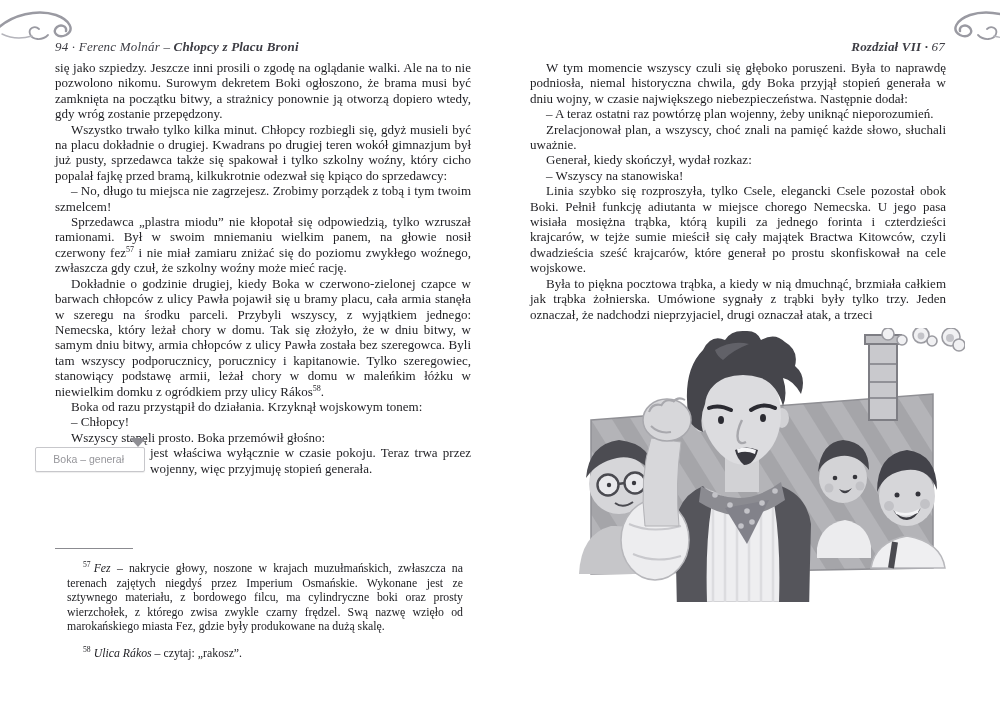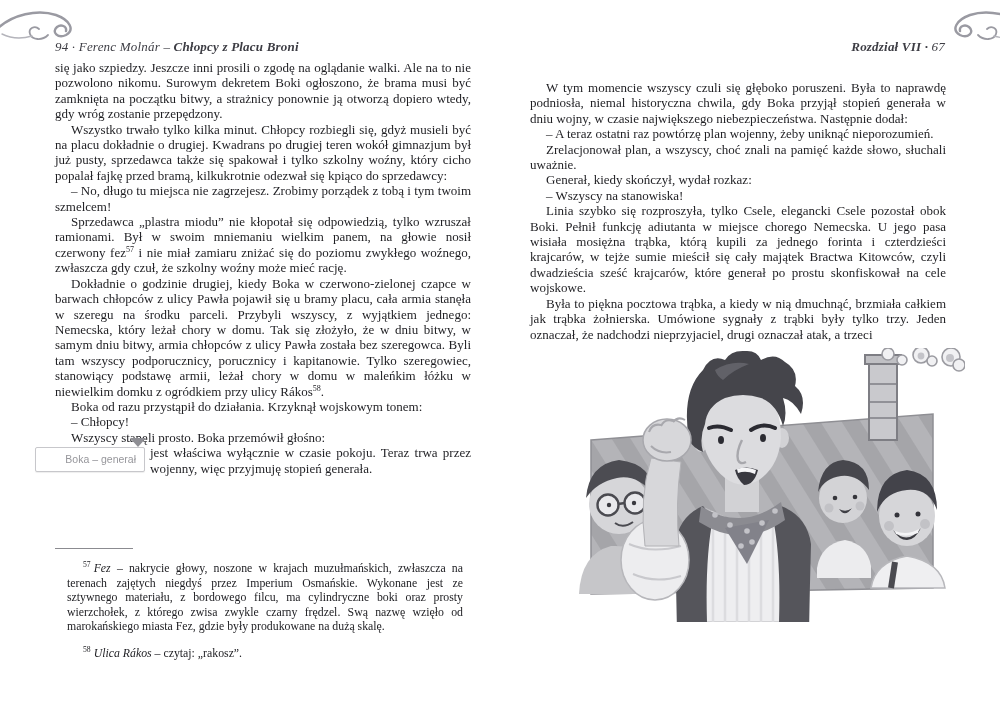--- a/index.html
+++ b/index.html
@@ -16,33 +16,33 @@
   .head .bold{font-weight:bold;}
 
   
   .ornament{position:absolute;top:6px;}
   .orn-left{left:-4px;}
   .orn-right{right:-30px;transform:scaleX(-1);}
 
   
   .col{position:absolute;top:60px;width:416px;font-size:13px;line-height:15.4px;text-align:justify;}
   .col-left{left:55px;}
-  .col-right{left:530px;margin-top:20px;}
+  .col-right{left:530px;}
   p.para{margin:0;text-indent:16px;}
   p.noind{text-indent:0;}
   sup.fnref{font-size:.62em;line-height:0;vertical-align:super;}
 
   
   .annce-line1{display:block;text-indent:16px;}
   .annce-row{display:block;position:relative;}
   .annce-rest{display:block;margin-left:95px;}
   .margin-note{
     position:absolute;left:-20px;top:2px;width:110px;height:25px;box-sizing:border-box;
     background:#fff;border:1px solid #c7c7cb;border-radius:2px;
-    display:flex;align-items:center;justify-content:flex-end;padding-right:8px;
+    display:flex;align-items:center;justify-content:flex-end;padding-right:20px;
     font-family:"Liberation Sans",sans-serif;font-size:10.5px;color:#96969b;
     box-shadow:0 1px 1px rgba(0,0,0,.07);text-indent:0;text-align:right;
   }
   .note-pointer{
     position:absolute;right:-2px;top:-10px;width:0;height:0;
     border-left:8px solid transparent;border-right:8px solid transparent;
     border-top:9px solid #8e8e94;
   }
 
   

